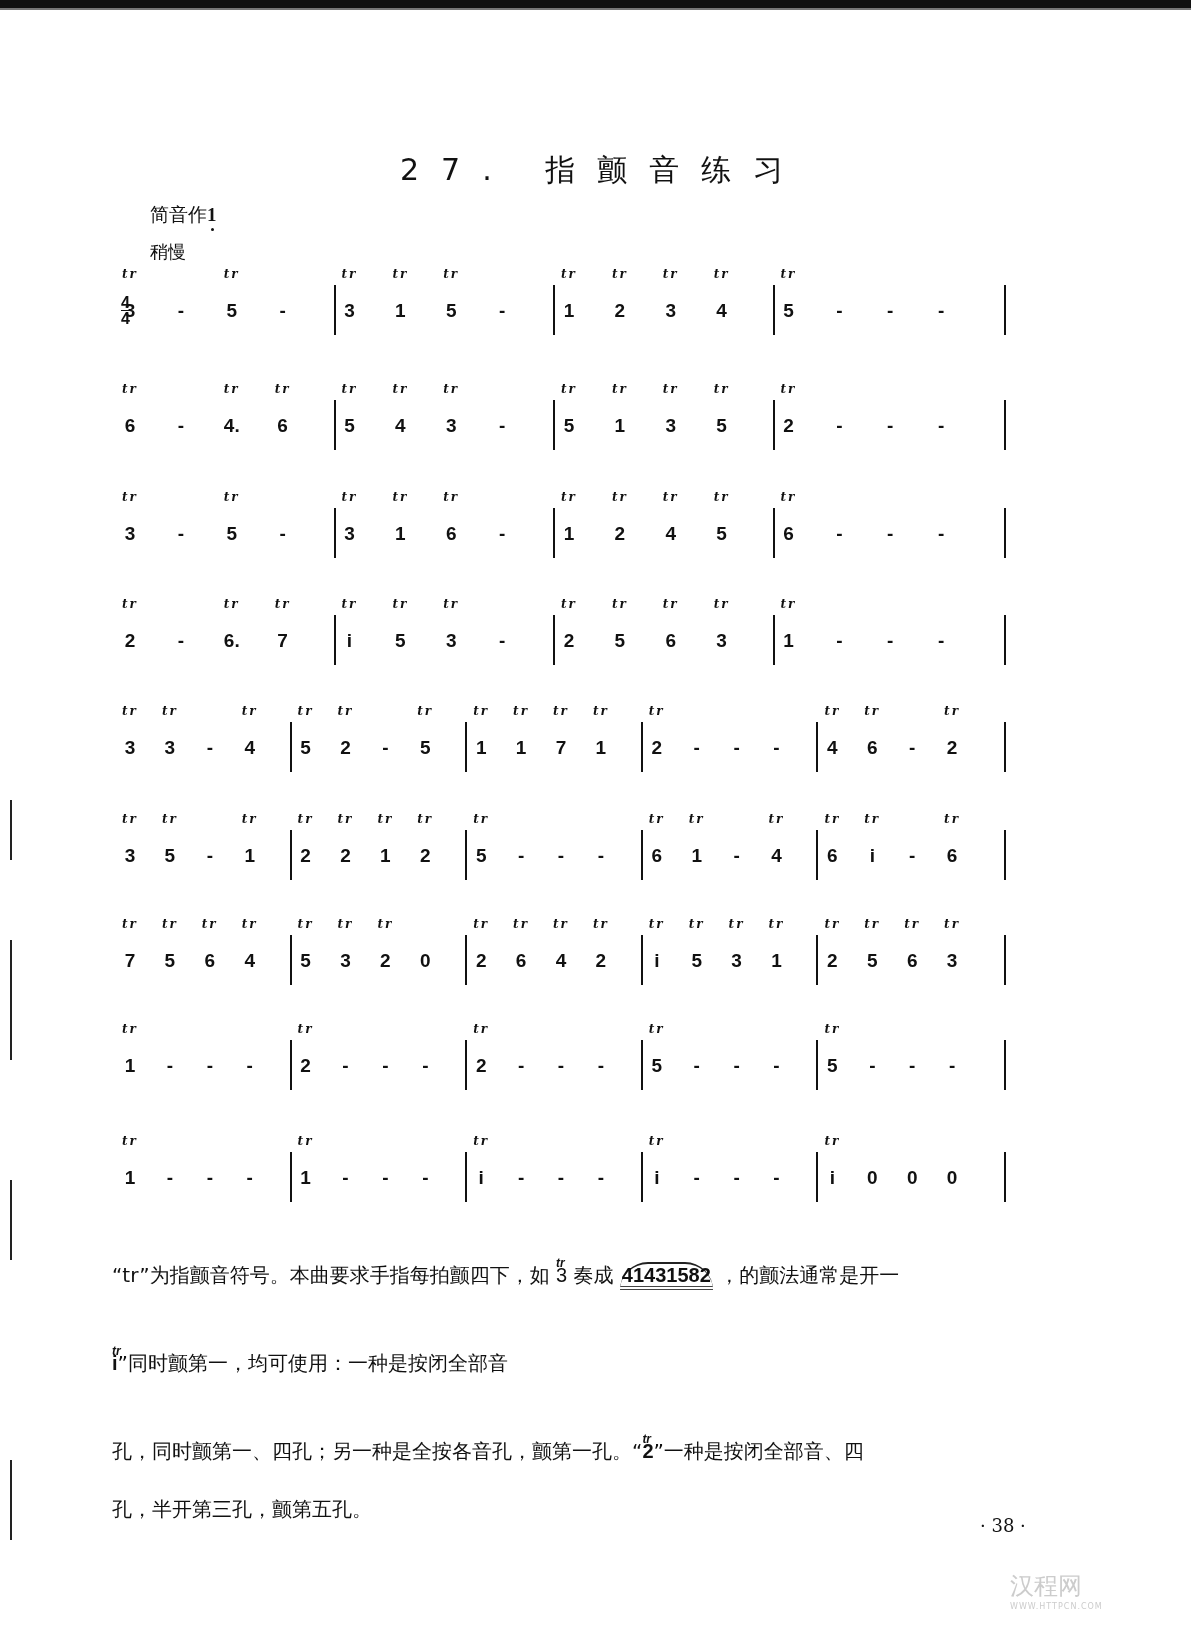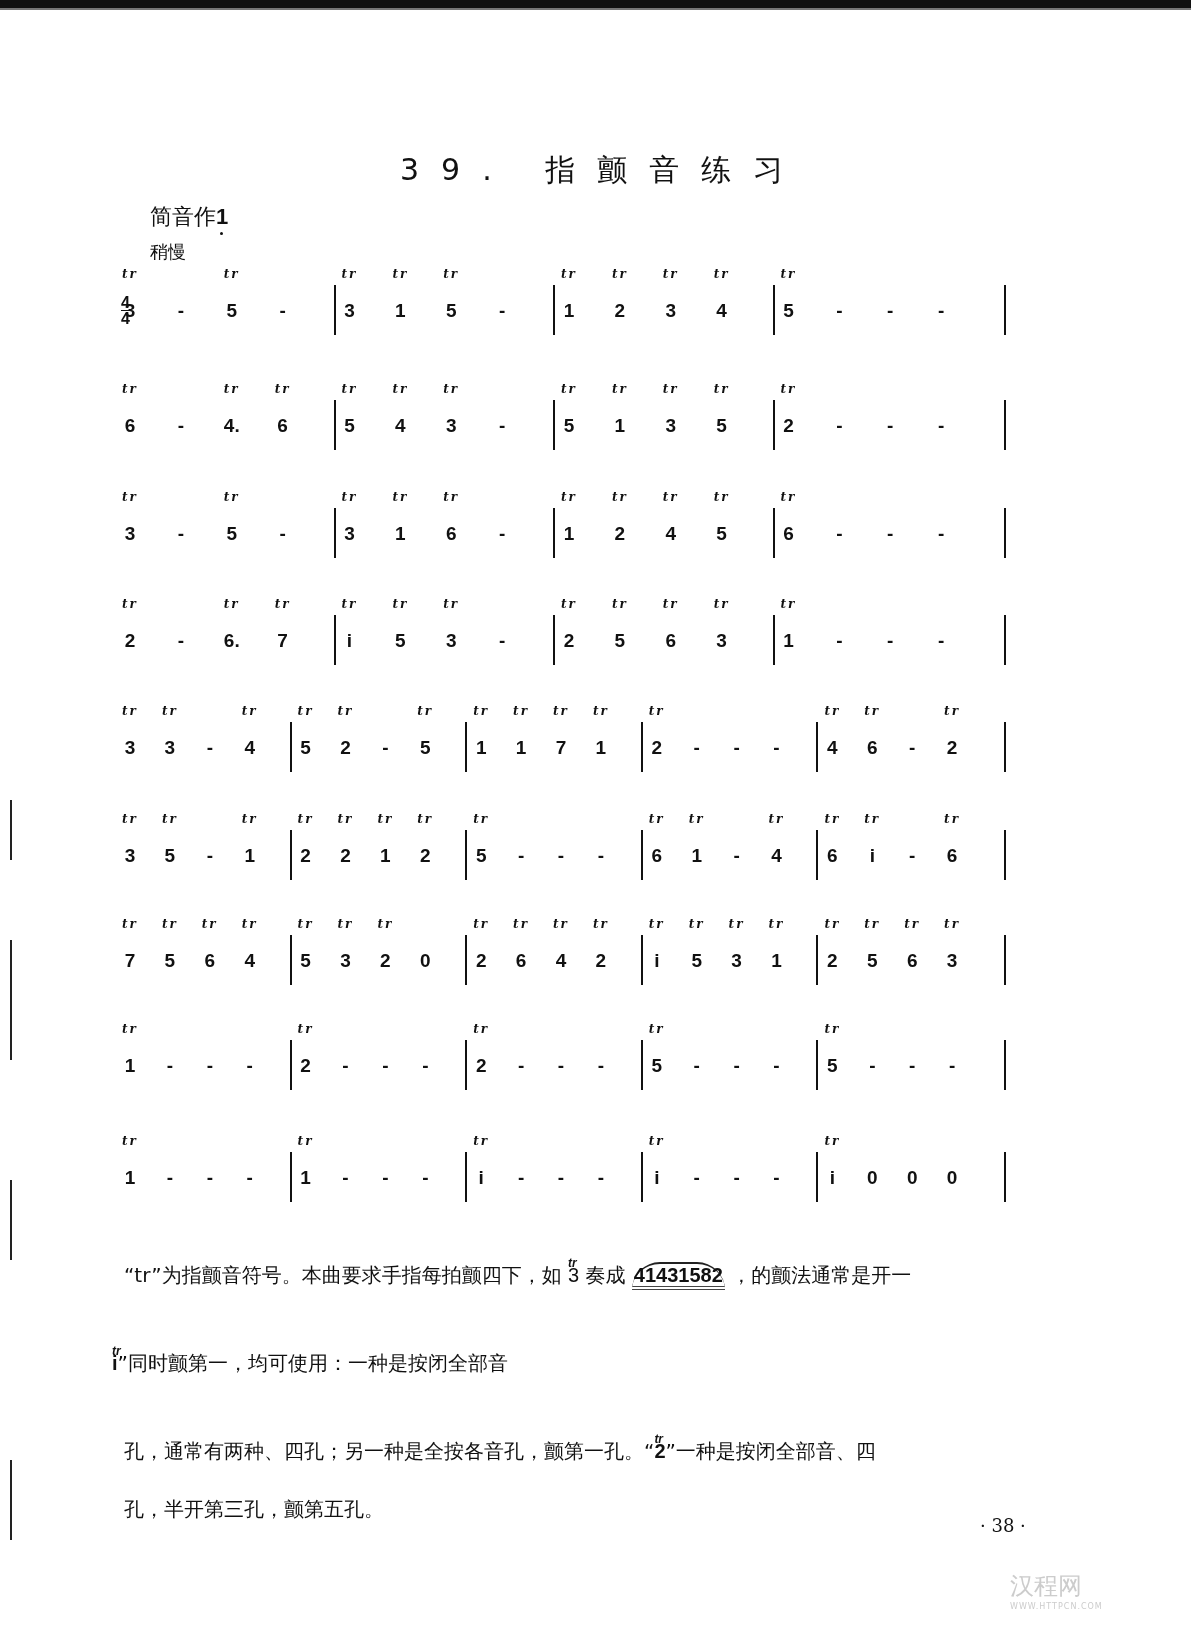--- a/index.html
+++ b/index.html
@@ -1,43 +1,43 @@
 <!DOCTYPE html>
 <html><head>
 <meta charset="utf-8">
 <style>
   html,body{margin:0;padding:0;background:#fff;}
   body{width:1191px;height:1633px;position:relative;overflow:hidden;font-family:"DejaVu Serif",serif;color:#111;}
   .topline{position:absolute;left:0;top:0;width:1191px;height:8px;background:#111;}
   .topline2{position:absolute;left:0;top:8px;width:1191px;height:2px;background:#777;}
   .title{position:absolute;left:400px;top:150px;font-size:30px;letter-spacing:22px;font-family:"DejaVu Sans",sans-serif;}
-  .composer{position:absolute;left:150px;top:202px;font-size:22px;font-family:Liberation Sans, sans-serif;}
+  .composer{position:absolute;left:150px;top:202px;font-size:19px;font-family:Liberation Serif, serif;}
   .composer .key{font-weight:bold;position:relative;}
   .composer .key::after{content:"";position:absolute;left:4px;bottom:-6px;width:3px;height:3px;background:#111;border-radius:50%;}
   .tempo{position:absolute;left:150px;top:240px;font-size:18px;font-family:"DejaVu Sans",sans-serif;}
   .timesig{position:absolute;left:121px;top:295px;font-family:"Liberation Sans",sans-serif;font-weight:bold;font-size:16px;line-height:15px;text-align:center;}
   .timesig div:first-child{border-bottom:1.5px solid #111;}
   .row{position:absolute;left:0;width:1191px;height:90px;}
   .note{position:absolute;top:45px;font-family:"Liberation Sans",sans-serif;font-weight:bold;font-size:19px;width:16px;text-align:center;}
   .note.dash{font-size:19px;}
   .bar{position:absolute;top:30px;width:2px;height:50px;background:#111;}
   .tr{position:absolute;top:12px;font-family:"DejaVu Serif",serif;font-style:italic;font-size:12px;font-weight:bold;letter-spacing:2px;}
-  .para{position:absolute;left:124px;width:900px;font-size:20px;line-height:58px;font-family:"DejaVu Sans",sans-serif;}
+  .para{position:absolute;left:112px;width:900px;font-size:20px;line-height:58px;font-family:"DejaVu Sans",sans-serif;}
   .pagenum{position:absolute;left:980px;top:1515px;font-size:18px;font-family:"DejaVu Serif",serif;}
   .watermark{position:absolute;left:1010px;top:1570px;color:#ccc;font-size:24px;font-family:"DejaVu Sans",sans-serif;}
   .watermark small{display:block;font-size:8px;letter-spacing:1px;}
   .margin-mark{position:absolute;width:2px;background:#222;}
 </style>
 </head>
 <body>
 
 <div class="topline"></div>
 <div class="topline2"></div>
 
-<div class="title">39. 指颤音练习</div>
+<div class="title">27. 指颤音练习</div>
 <div class="composer">
   <span>简音作</span><span class="key">1</span>
 </div>
 <div class="tempo">稍慢</div>
 <div class="timesig">
   <div>4</div>
   <div>4</div>
 </div>
 
 <div id="score">
@@ -369,21 +369,21 @@
   <span>“tr”为指颤音符号。本曲要求手指每拍颤四下，如</span>
   <span style="position:relative;font-family:'Liberation Sans',sans-serif;"><span style="position:absolute;top:-30px;left:0;font-size:12px;font-style:italic;font-weight:bold;">tr</span><span>3</span></span>
   <span>奏成</span>
   <span style="font-family:'Liberation Sans',sans-serif;font-weight:bold;border-top:2px solid #222;border-radius:40px 40px 0 0;border-bottom:4px double #444;padding:0 2px;">41431582</span>
   <span>，的颤法通常是开一</span>
 </div>
 <div class="para" style="top:1334px;left:112px;">
   <span style="position:relative;font-weight:bold;font-family:'Liberation Sans',sans-serif;"><span style="position:absolute;top:-30px;left:0;font-size:12px;font-style:italic;">tr</span><span>i</span></span><span>”同时颤第一，均可使用：一种是按闭全部音</span>
 </div>
 <div class="para" style="top:1422px;">
-  <span>孔，通常有两种、四孔；另一种是全按各音孔，颤第一孔。“</span><span style="position:relative;font-weight:bold;font-family:'Liberation Sans',sans-serif;"><span style="position:absolute;top:-30px;left:0;font-size:12px;font-style:italic;">tr</span><span>2</span></span><span>”一种是按闭全部音、四</span>
+  <span>孔，同时颤第一、四孔；另一种是全按各音孔，颤第一孔。“</span><span style="position:relative;font-weight:bold;font-family:'Liberation Sans',sans-serif;"><span style="position:absolute;top:-30px;left:0;font-size:12px;font-style:italic;">tr</span><span>2</span></span><span>”一种是按闭全部音、四</span>
 </div>
 <div class="para" style="top:1480px;">孔，半开第三孔，颤第五孔。</div>
 
 <div class="pagenum">· 38 ·</div>
 <div class="watermark">
   <span>汉程网</span>
   <small>WWW.HTTPCN.COM</small>
 </div>
 
 <div class="margin-mark" style="left:10px;top:800px;height:60px;"></div>

